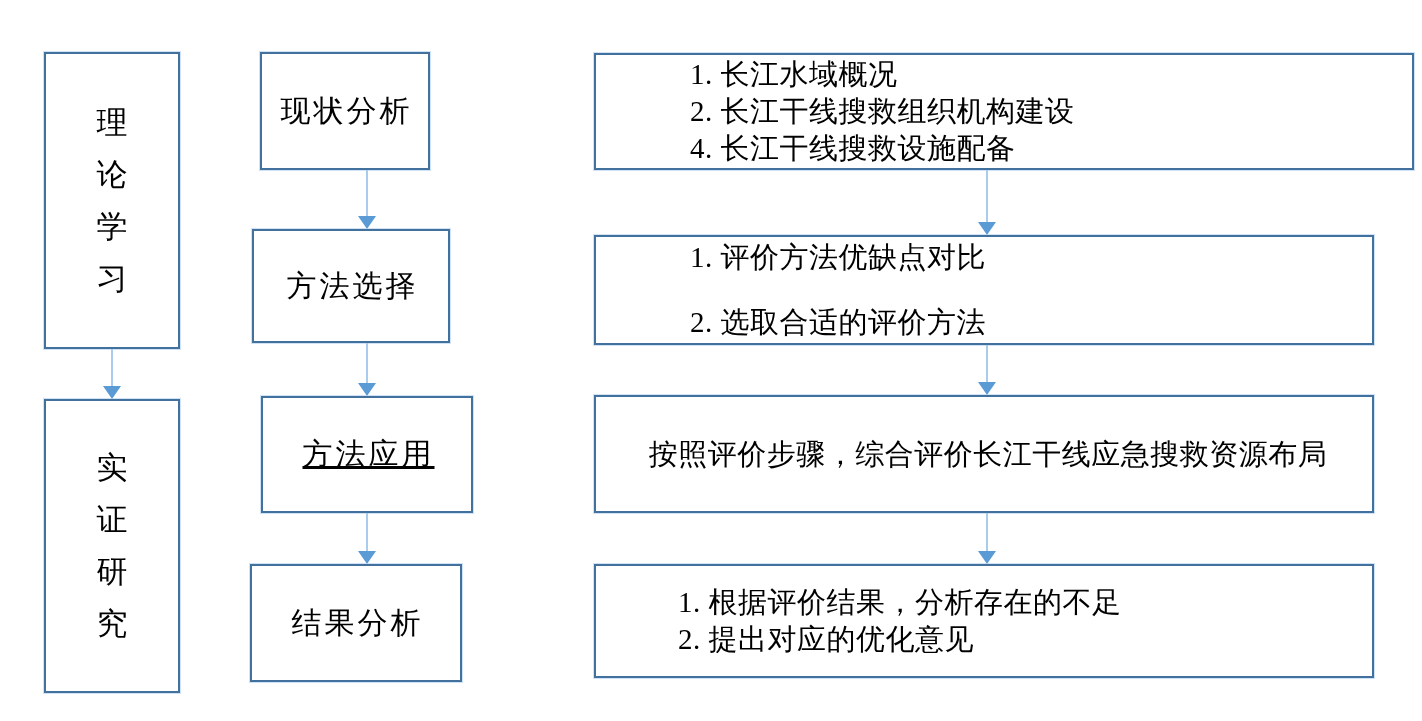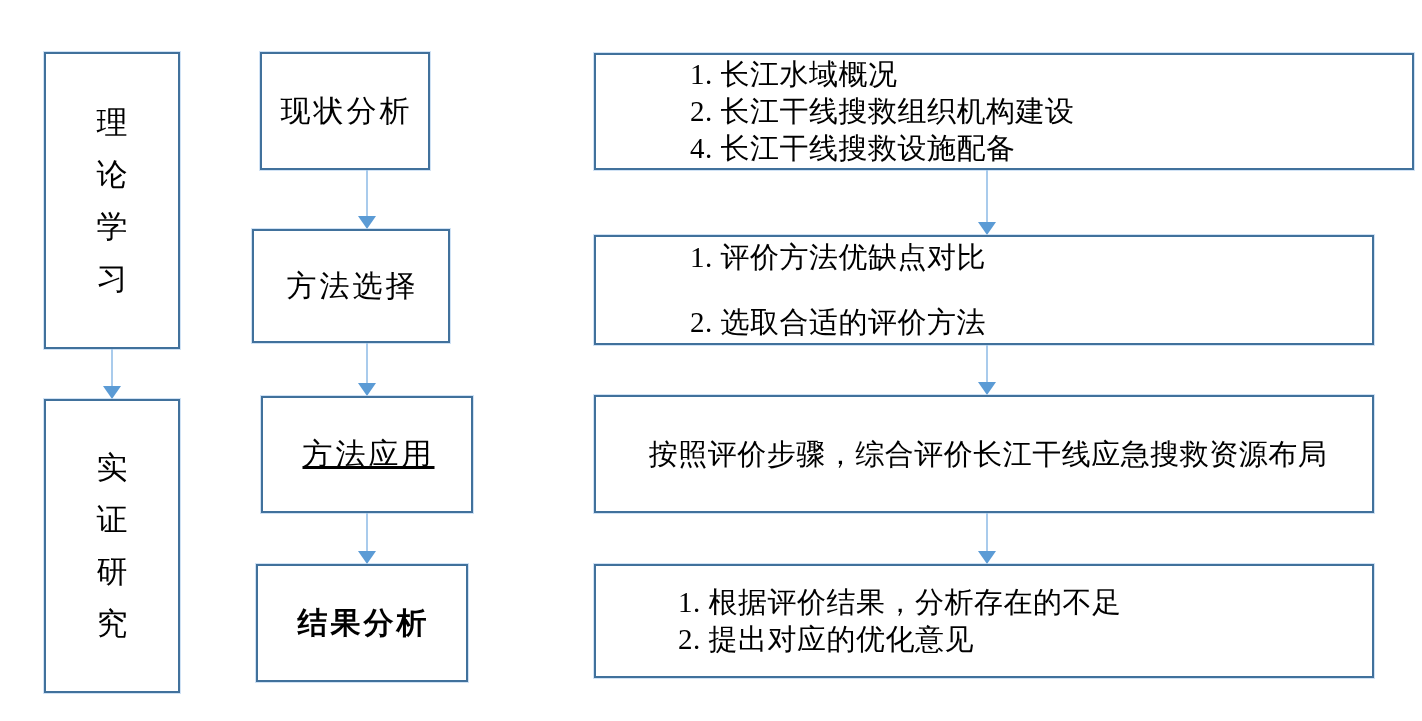--- a/index.html
+++ b/index.html
@@ -125,21 +125,21 @@
 
   <div class="box label" style="left:261px; top:396px; width:212px; height:117px;text-decoration:underline;">
     <span>方法应用</span>
   </div>
 
   <div class="arrow" style="left:358px; top:513px; height:51px;">
     <div class="arrow-line"></div>
     <div class="arrow-head"></div>
   </div>
 
-  <div class="box label" style="left:256px; top:564px; width:212px; height:118px;font-weight:bold;">
+  <div class="box label" style="left:250px; top:564px; width:212px; height:118px;">
     <span>结果分析</span>
   </div>
 
   <div class="box lines pad94" style="left:594px; top:53px; width:820px; height:117px;">
     <div>1. 长江水域概况</div>
     <div>2. 长江干线搜救组织机构建设</div>
     <div>4. 长江干线搜救设施配备</div>
   </div>
 
   <div class="arrow" style="left:978px; top:170px; height:65px;">

